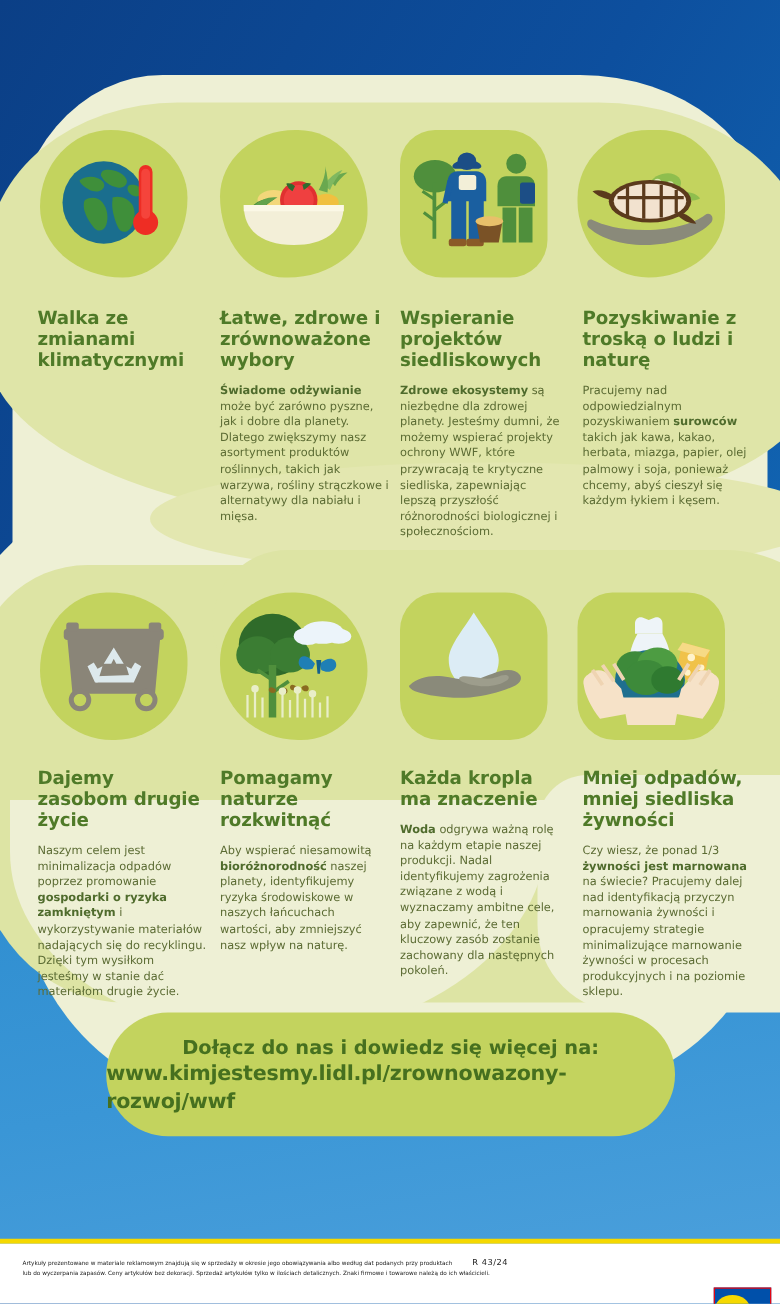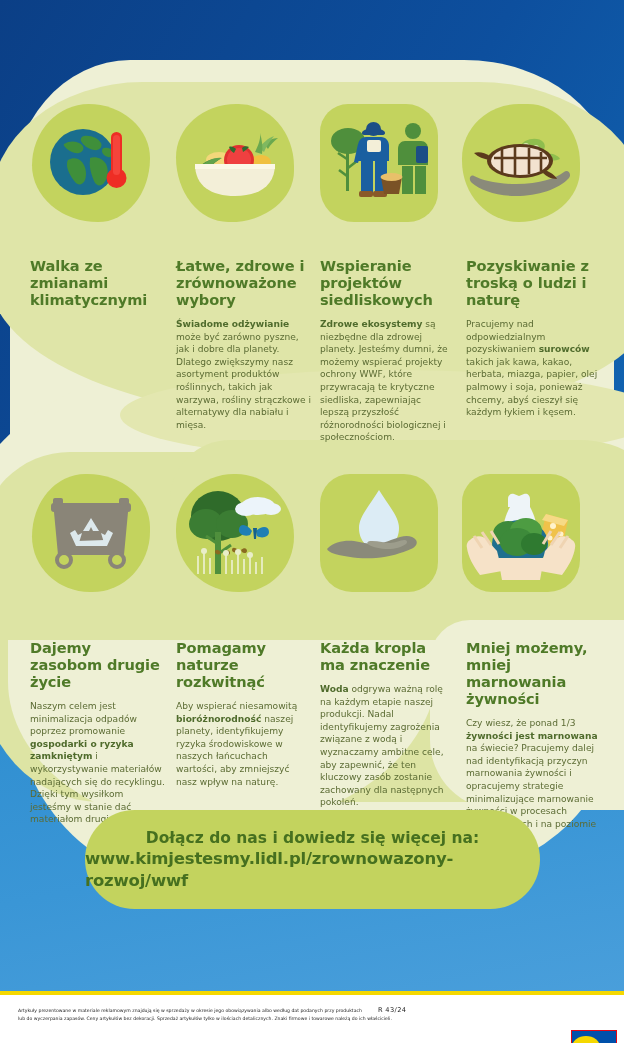--- a/index.html
+++ b/index.html
@@ -49,23 +49,23 @@
   .ib3{left:320px;top:104px;border-radius:28px 32px 30px 34px;}
   .ib4{left:462px;top:104px;border-radius:50% 46% 54% 50% / 48% 52% 46% 54%;}
   .ib5{left:32px;top:474px;border-radius:46% 54% 50% 50% / 54% 46% 52% 48%;}
   .ib6{left:176px;top:474px;border-radius:50% 50% 46% 54% / 48% 54% 48% 52%;}
   .ib7{left:320px;top:474px;border-radius:30px 34px 30px 32px;}
   .ib8{left:462px;top:474px;border-radius:28px 30px 32px 30px;}
 
   .icon-svg{position:absolute;width:118px;height:118px;}
 
   
-  .col{position:absolute;width:135px;margin-top:11px;}
+  .col{position:absolute;width:135px;}
   .c1{left:30px;} .c2{left:176px;} .c3{left:320px;width:132px;} .c4{left:466px;width:140px;}
-  .row-top{top:246px;} .row-bot{top:628px;}
+  .row-top{top:246px;} .row-bot{top:614px;}
 
   .col h3{margin:0 0 10px 0;font-size:14.6px;line-height:17px;
     font-weight:bold;color:#4f7a28;letter-spacing:-0.1px;}
   .col p{margin:0;font-size:9.1px;line-height:12.6px;color:#5b6b33;}
   .col p b{font-weight:bold;color:#4f6b2c;}
 
   
   .cta{position:absolute;left:85px;top:810px;width:455px;height:99px;
     background:#c3d35e;border-radius:54px;
     display:flex;flex-direction:column;align-items:center;justify-content:center;}
@@ -269,21 +269,21 @@
   </div>
   <div class="col c2 row-bot">
     <h3>Pomagamy naturze rozkwitnąć</h3>
     <p>Aby wspierać niesamowitą <b>bioróżnorodność</b> naszej planety, identyfikujemy ryzyka środowiskowe w naszych łańcuchach wartości, aby zmniejszyć nasz wpływ na naturę.</p>
   </div>
   <div class="col c3 row-bot">
     <h3>Każda kropla ma znaczenie</h3>
     <p><b>Woda</b> odgrywa ważną rolę na każdym etapie naszej produkcji. Nadal identyfikujemy zagrożenia związane z wodą i wyznaczamy ambitne cele, aby zapewnić, że ten kluczowy zasób zostanie zachowany dla następnych pokoleń.</p>
   </div>
   <div class="col c4 row-bot">
-    <h3>Mniej możemy, mniej marnowania żywności</h3>
+    <h3>Mniej odpadów, mniej siedliska żywności</h3>
     <p>Czy wiesz, że ponad 1/3 <b>żywności jest marnowana</b> na świecie? Pracujemy dalej nad identyfikacją przyczyn marnowania żywności i opracujemy strategie minimalizujące marnowanie żywności w procesach produkcyjnych i na poziomie sklepu.</p>
   </div>
 
   <div class="cta">
     <div class="l1">Dołącz do nas i dowiedz się więcej na:</div>
     <div class="l2">www.kimjestesmy.lidl.pl/zrownowazony-rozwoj/wwf</div>
   </div>
 
   <div class="yellowbar"></div>
   <div class="footer"></div>

